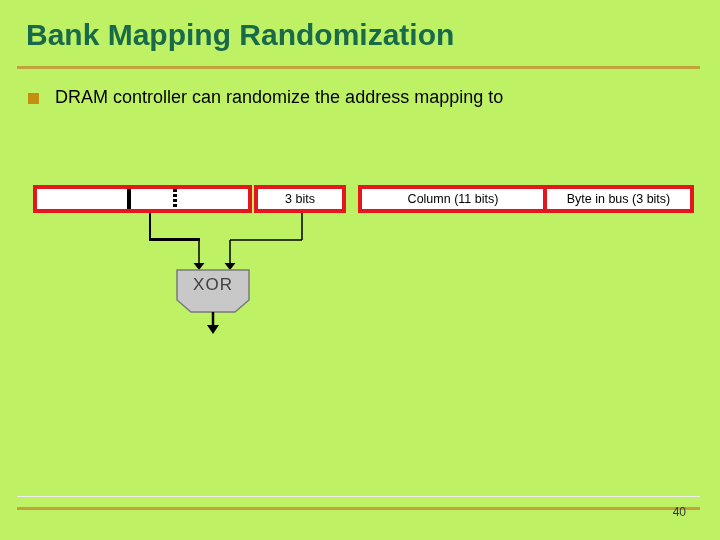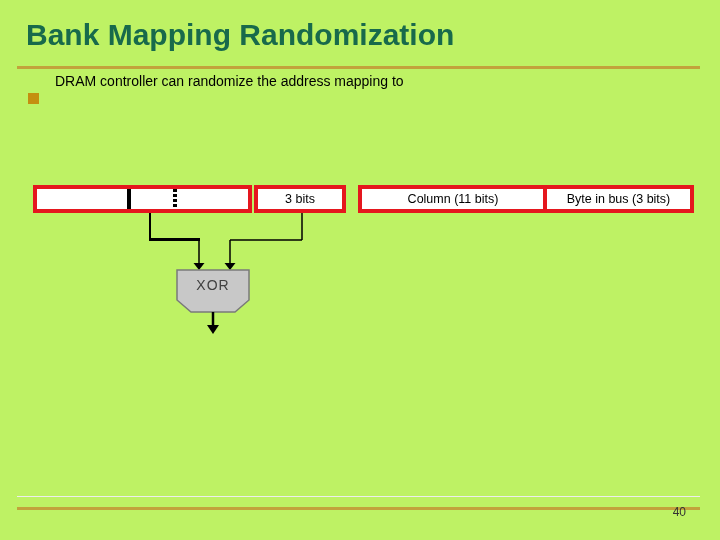--- a/index.html
+++ b/index.html
@@ -35,23 +35,23 @@
     position: absolute;
     left: 28px;
     top: 93px;
     width: 11px;
     height: 11px;
     background: #C48F10;
   }
   .body-text {
     position: absolute;
     left: 55px;
-    top: 68px;
+    top: 84px;
     width: 620px;
-    font-size: 14px;
+    font-size: 18px;
     line-height: 27px;
     color: #000000;
   }
   
   .fbox {
     position: absolute;
     top: 185px;
     height: 28px;
     box-sizing: border-box;
     border: 4px solid #E5171E;
@@ -93,21 +93,21 @@
   }
   .xor-text {
     position: absolute;
     left: 177px;
     top: 270px;
     width: 72px;
     height: 30px;
     display: flex;
     align-items: center;
     justify-content: center;
-    font-size: 14px;
+    font-size: 17px;
     letter-spacing: 1px;
     color: #404040;
   }
   .out-label {
     position: absolute;
     left: 145px;
     top: 343px;
     width: 130px;
     text-align: center;
     font-size: 13px;

